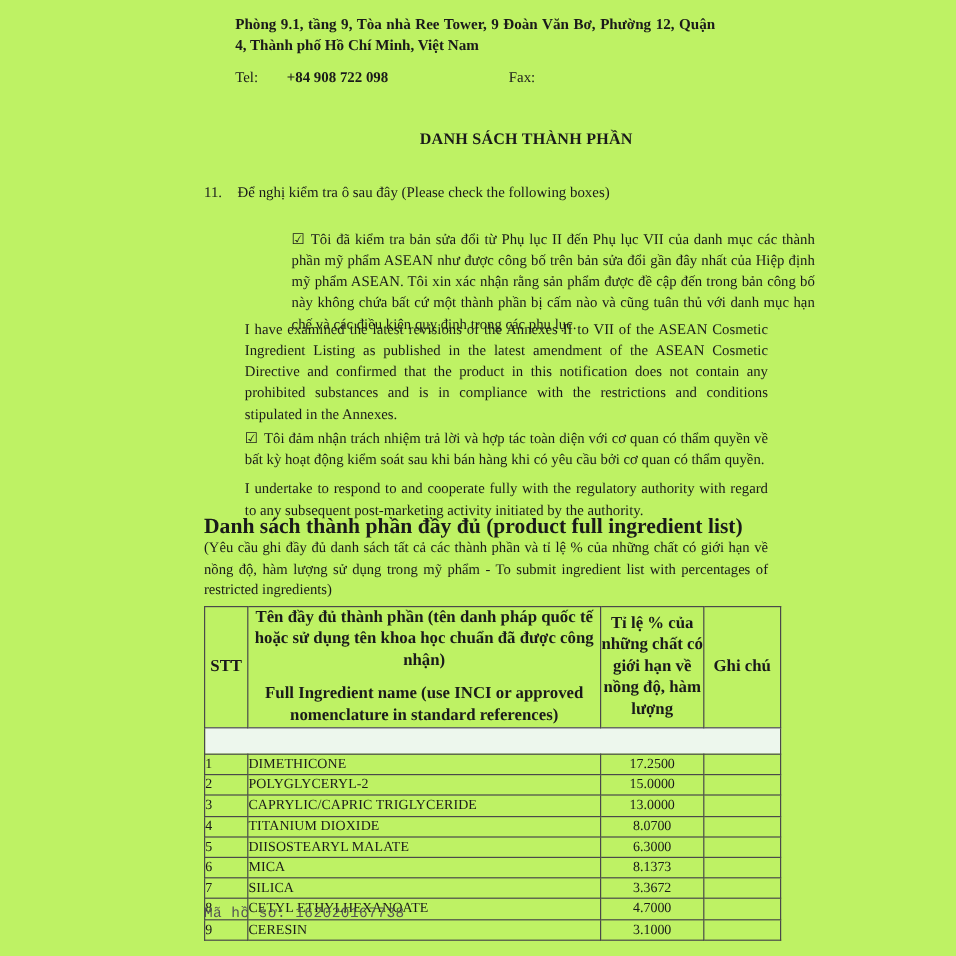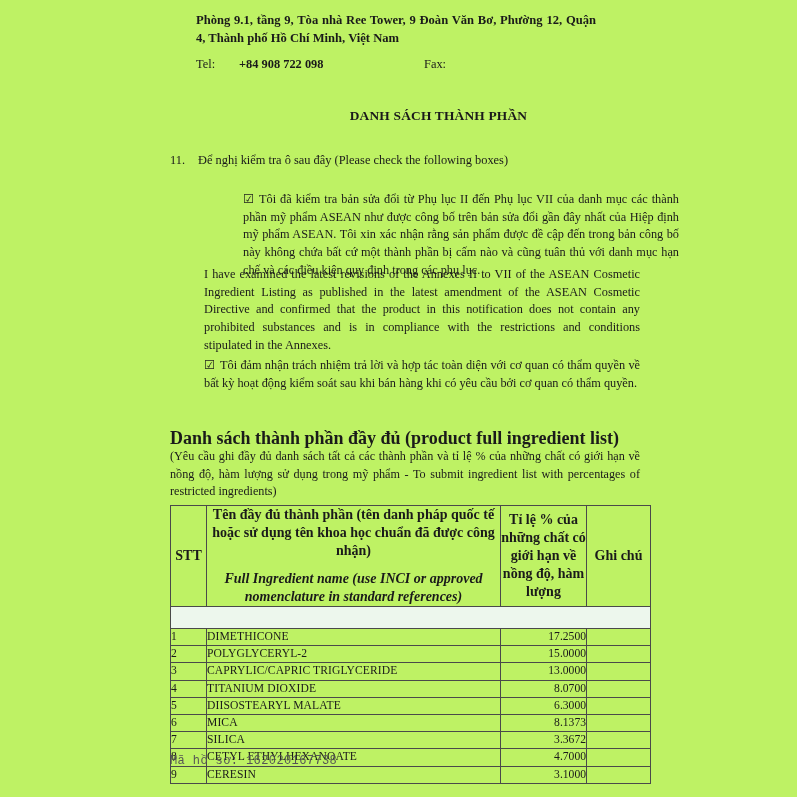--- a/index.html
+++ b/index.html
@@ -142,21 +142,20 @@
     line-height: 1.3;
     padding: 6px 4px;
   }
   thead th.h-name .vn {
     display: block;
     font-weight: bold;
   }
   thead th.h-name .en {
     display: block;
     font-weight: bold;
-    font-style: italic;
     margin-top: 9px;
     text-align: center;
   }
   tr.green-band td {
     background: #edf7ed;
     height: 21px;
   }
   tbody.rows td {
     font-size: 11.6px;
     height: 16.2px;
@@ -166,21 +165,21 @@
     text-align: left;
     padding-left: 5px;
   }
   td.c-name {
     text-align: left;
     padding-left: 8px;
     letter-spacing: 0.1px;
     margin-top: 36px;
   }
   td.c-pct {
-    text-align: right;
+    text-align: center;
     padding-left: 6px;
   }
   td.c-note { }
   
   .footer-code {
     position: absolute;
     left: 170px;
     top: 754px;
     font-family: "Liberation Mono", "DejaVu Sans Mono", monospace;
     font-size: 12px;
@@ -210,20 +209,21 @@
   <div class="decl decl-1">
     <span class="cbox">☑</span><span>Tôi đã kiểm tra bản sửa đổi từ Phụ lục II đến Phụ lục VII của danh mục các thành phần mỹ phẩm ASEAN như được công bố trên bản sửa đổi gần đây nhất của Hiệp định mỹ phẩm ASEAN. Tôi xin xác nhận rằng sản phẩm được đề cập đến trong bản công bố này không chứa bất cứ một thành phần bị cấm nào và cũng tuân thủ với danh mục hạn chế và các điều kiện quy định trong các phụ lục.</span>
   </div>
 
   <div class="decl decl-2">
     <span class="cbox">☑</span><span>Tôi đảm nhận trách nhiệm trả lời và hợp tác toàn diện với cơ quan có thẩm quyền về bất kỳ hoạt động kiểm soát sau khi bán hàng khi có yêu cầu bởi cơ quan có thẩm quyền.</span>
   </div>
 
   <div class="decl decl-1-en">I have examined the latest revisions of the Annexes II to VII of the ASEAN Cosmetic Ingredient Listing as published in the latest amendment of the ASEAN Cosmetic Directive and confirmed that the product in this notification does not contain any prohibited substances and is in compliance with the restrictions and conditions stipulated in the Annexes.</div>
 
+  <div class="decl decl-2-en">I undertake to respond to and cooperate fully with the regulatory authority with regard to any subsequent post-marketing activity initiated by the authority.</div>
 
   <div class="full-heading">Danh sách thành phần đầy đủ (product full ingredient list)</div>
   <div class="full-note">(Yêu cầu ghi đầy đủ danh sách tất cả các thành phần và tỉ lệ % của những chất có giới hạn về nồng độ, hàm lượng sử dụng trong mỹ phẩm - To submit ingredient list with percentages of restricted ingredients)</div>
 
   <div class="tbl-wrap">
     <table class="ing">
       <colgroup>
         <col class="col-stt">
           <col class="col-name">
           <col class="col-pct">

